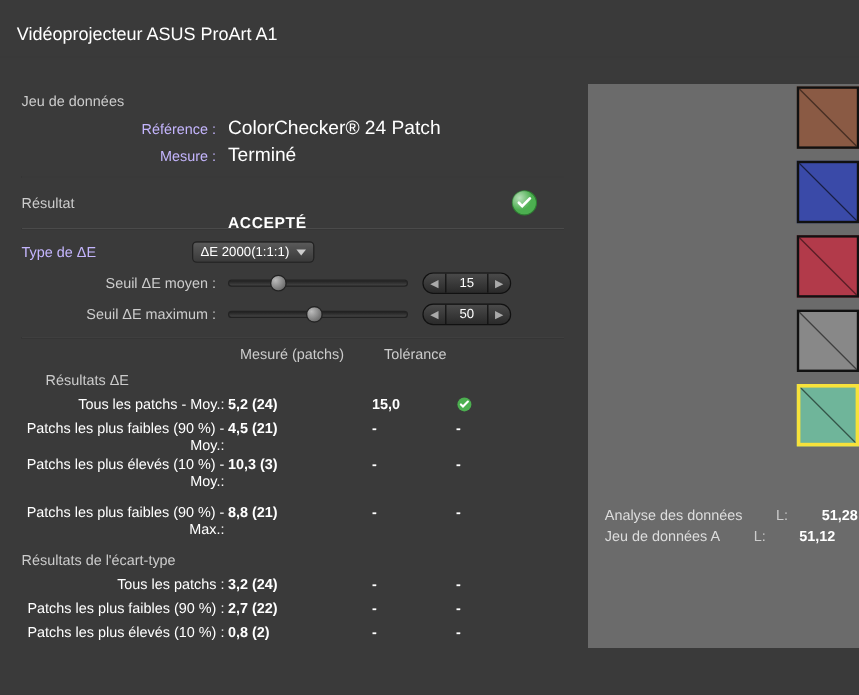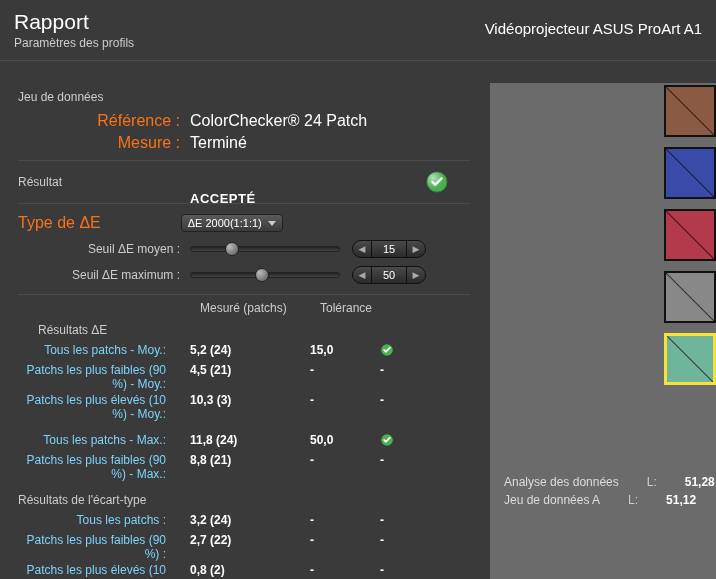--- a/index.html
+++ b/index.html
@@ -61,23 +61,23 @@
     margin: 6px 0;
   }
   .field-row {
     display: flex;
     align-items: center;
     height: 22px;
   }
   .field-label {
     width: 172px;
     text-align: right;
-    color: #f97316;
+    color: #c4b5fd;
     padding-right: 10px;
-    font-size: 16px;
+    font-size: 12px;
   }
   .field-value {
     color: #fff;
     font-weight: 400;
     font-size: 16px;
     text-align: right;
   }
   .section-title {
     color: #ccc;
     font-size: 12px;
@@ -192,22 +192,22 @@
   .col-tol { width: 70px; }
   .data-row {
     display: flex;
     align-items: flex-start;
     min-height: 18px;
     margin-bottom: 2px;
   }
   .data-label {
     width: 172px;
     text-align: right;
-    padding-right: 24px;
-    color: #7dd3fc;
+    padding-right: 3px;
+    color: #ffffff;
     font-size: 12px;
     line-height: 14px;
   }
   .data-meas {
     width: 120px;
     color: #fff;
     font-weight: 700;
     font-size: 12px;
   }
   .data-tol {
@@ -276,24 +276,20 @@
     font-size: 13px;
     padding: 2px 0 0 4px;
     overflow: hidden;
     white-space: nowrap;
   }
 </style>
 </head>
 <body>
 
 <div class="header">
-  <div class="header-left">
-    <h1>Rapport</h1>
-    <div class="subtitle">Paramètres des profils</div>
-  </div>
   <div class="header-right">Vidéoprojecteur ASUS ProArt A1</div>
 </div>
 
 <div class="divider"></div>
 
 <div class="main">
   <div class="left-panel">
 
     <div class="truncated-top">&nbsp;</div>
 
@@ -388,29 +384,20 @@
         <div class="data-row">
           <div class="data-label">Patchs les plus élevés (10 %) - Moy.:</div>
           <div class="data-meas">10,3 (3)</div>
           <div class="data-tol">-</div>
           <div class="data-ok" style="color: rgb(255, 255, 255); font-weight: 700;">-</div>
         </div>
       </div>
     <div style="height:10px;"></div>
     <div id="rows-max">
         <div class="data-row">
-          <div class="data-label">Tous les patchs - Max.:</div>
-          <div class="data-meas">11,8 (24)</div>
-          <div class="data-tol">50,0</div>
-          <div class="data-ok"><svg class="mini-check" viewBox="0 0 24 24">
-              <circle cx="12" cy="12" r="10" fill="#4caf50"></circle>
-              <path d="M7 12 l3 3 l7 -7" stroke="#fff" stroke-width="3" fill="none" stroke-linecap="round"></path>
-            </svg></div>
-        </div>
-        <div class="data-row">
           <div class="data-label">Patchs les plus faibles (90 %) - Max.:</div>
           <div class="data-meas">8,8   (21)</div>
           <div class="data-tol">-</div>
           <div class="data-ok" style="color: rgb(255, 255, 255); font-weight: 700;">-</div>
         </div>
       </div>
 
     <div class="section-title" style="padding:10px 0 6px 0;">Résultats de l'écart-type</div>
     <div id="rows-std">
         <div class="data-row">

